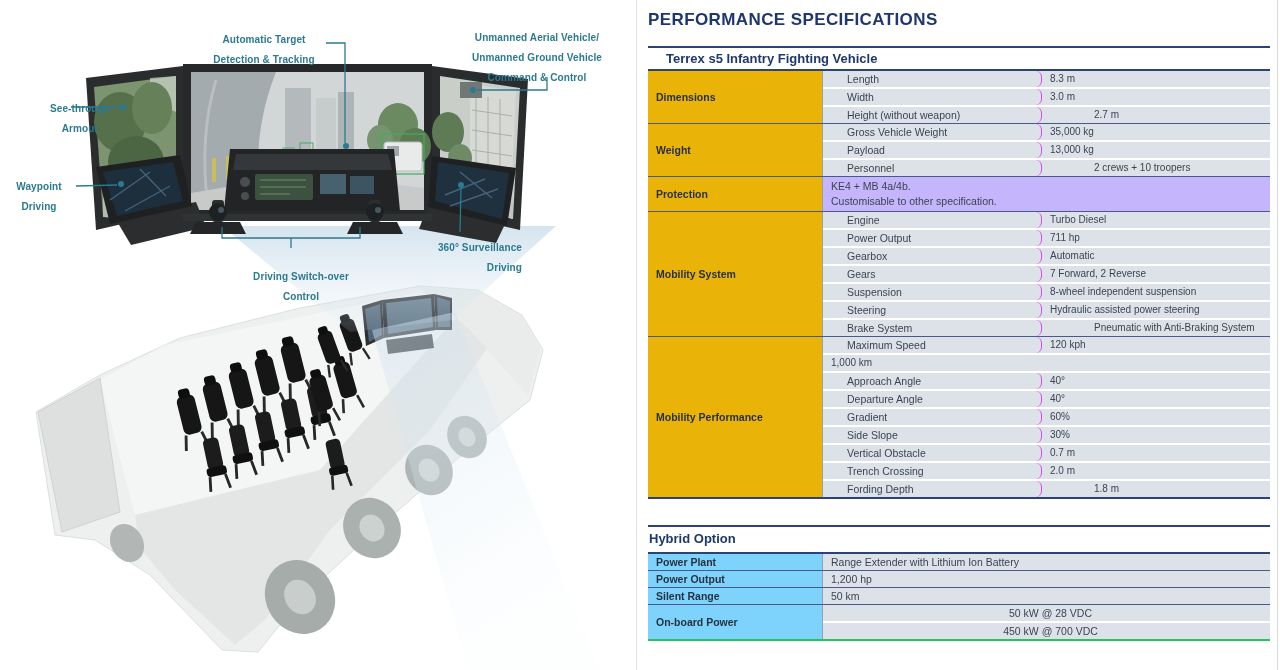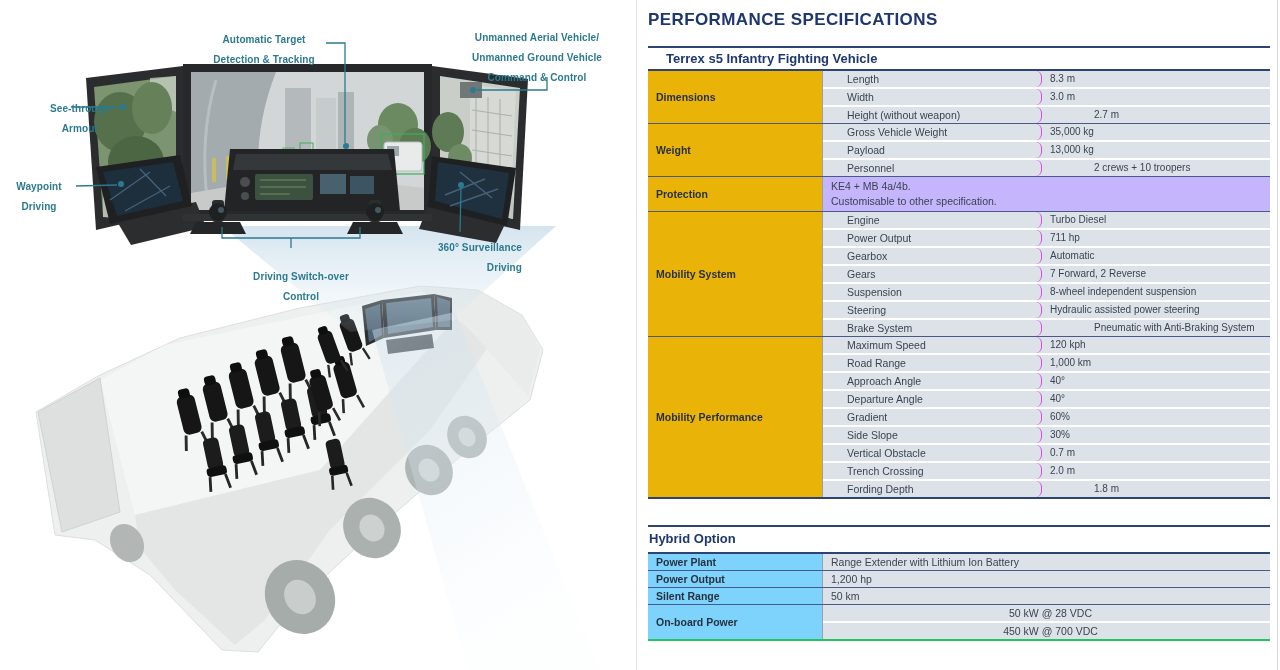--- a/index.html
+++ b/index.html
@@ -363,21 +363,20 @@
           </div>
         </div>
         <div class="spec-group">
           <div class="spec-cat">Mobility Performance</div>
           <div class="spec-rows">
             <div class="spec-row">
               <div class="spec-attr">Maximum Speed</div>
               <div class="spec-val">120 kph</div>
             </div>
             <div class="spec-row">
-              <div class="spec-attr">Road Range</div>
               <div class="spec-val">1,000 km</div>
             </div>
             <div class="spec-row">
               <div class="spec-attr">Approach Angle</div>
               <div class="spec-val">40°</div>
             </div>
             <div class="spec-row">
               <div class="spec-attr">Departure Angle</div>
               <div class="spec-val">40°</div>
             </div>

